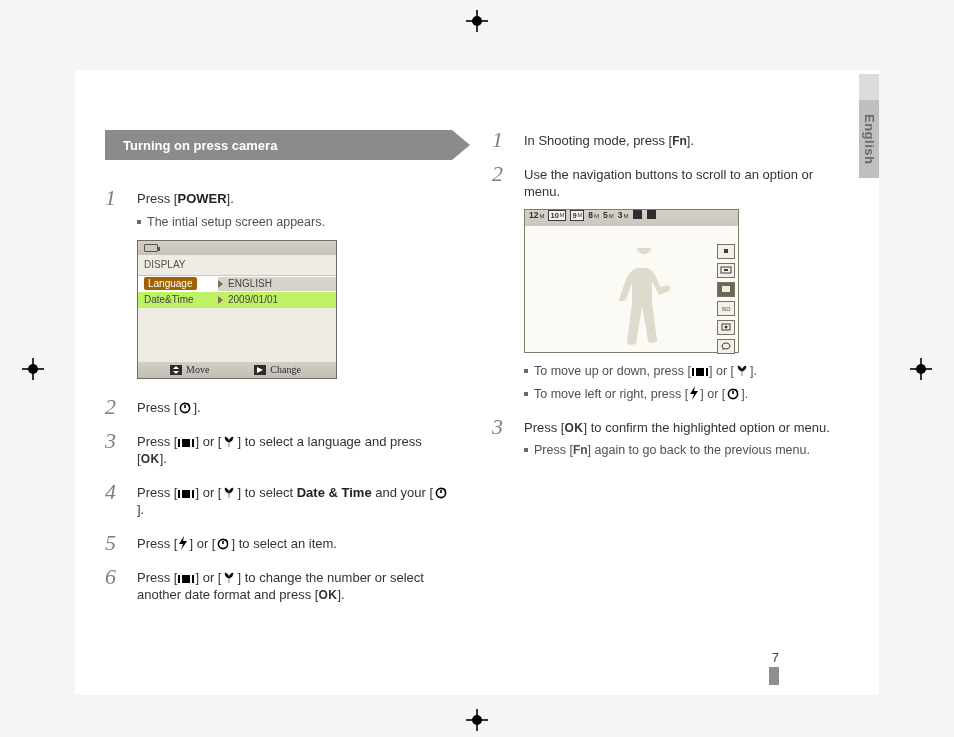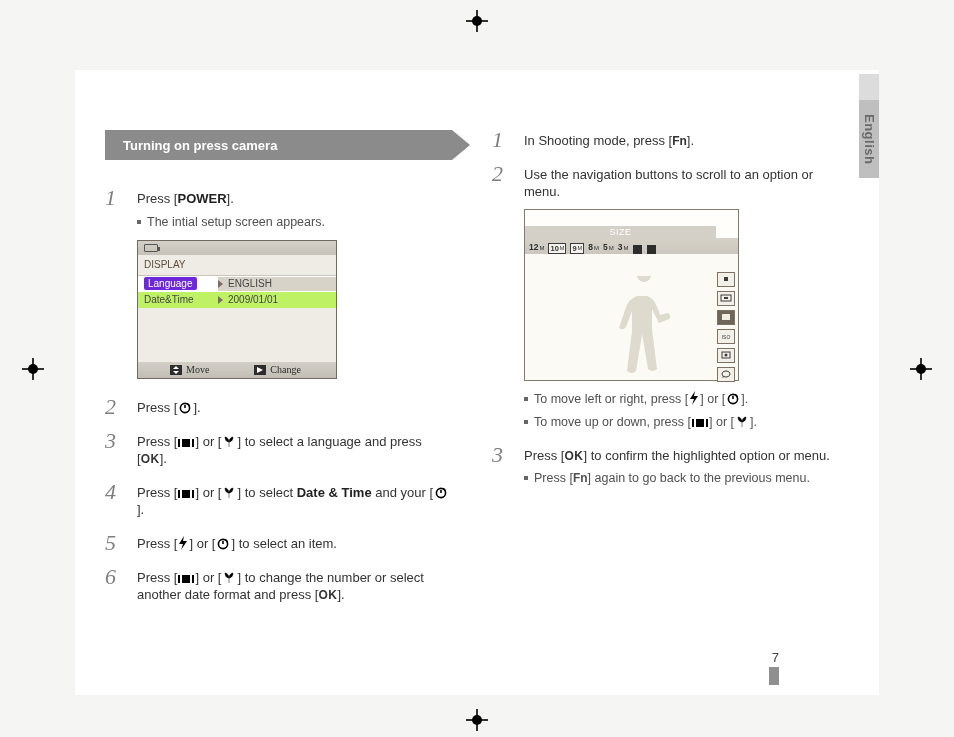--- a/index.html
+++ b/index.html
@@ -95,42 +95,42 @@
   }
   .lcd .top { background: linear-gradient(#d4d0c8,#c6c2ba); height:14px; position:relative; }
   .lcd .top .bat { position:absolute; left:6px; top:3px; width:14px; height:8px; border:1px solid #555; border-radius:1px; }
   .lcd .top .bat::after { content:""; position:absolute; right:-3px; top:2px; width:2px; height:4px; background:#555; }
   .lcd .title { background:#efece6; padding:3px 6px; font-size:10px; color:#5b4e3f; border-bottom:1px solid #cbc5bb; }
   .lcd .row { display:flex; align-items:center; height:16px; }
   .lcd .row .lab { width:80px; padding-left:6px; }
   .lcd .row .val { flex:1; padding-left:10px; position:relative; }
   .lcd .row .arrow { width:0; height:0; border-top:4px solid transparent; border-bottom:4px solid transparent; border-left:5px solid #7b6f60; position:absolute; left:0; top:50%; transform:translateY(-50%); }
   .lcd .row.sel { }
-  .lcd .row.sel .lab span { background:#6d28d9; color:#fff; padding:1px 4px; border-radius:2px; }
+  .lcd .row.sel .lab span { background:#a16207; color:#fff; padding:1px 4px; border-radius:2px; }
   .lcd .row.sel .val { background:#d8d3c8; }
   .lcd .row.plain .val { }
   .lcd .body { height:54px; background:#efece6; }
   .lcd .foot { background:linear-gradient(#d3cfc6,#c2beb5); height:16px; display:flex; align-items:center; color:#2d2d2d; font-size:10px;font-family:Liberation Serif, serif; }
   .lcd .foot .grp { display:flex; align-items:center; gap:4px; }
   .lcd .foot .grp.left { margin-left:32px; }
   .lcd .foot .grp.rightg { margin-left:45px; }
   .lcd .foot .k { width:12px; height:10px; background:#2c2c2c; display:inline-flex; align-items:center; justify-content:center; }
   .lcd .foot .k svg { display:block; }
 
   
   .lcd2 {
     width: 215px; margin: 8px 0 10px 0;
     border: 1px solid #837a6e;
     position:relative;
     background:#fffefa;
   }
   .lcd2 .topbar {
     height:16px; background:linear-gradient(#d6d2c8,#cbc7be);
-    display:flex; align-items:flex-end; gap:4px; padding:0 4px;
-    font-size:8.5px; color:#323232;margin-top:28px;
+    display:flex; align-items:flex-start; gap:4px; padding:0 4px;
+    font-size:8.5px; color:#323232;
   }
   .lcd2 .topbar .opt { display:inline-flex; align-items:center; gap:1px; }
   .lcd2 .topbar .boxopt { border:1px solid #3b3b3b; padding:0 1px; font-size:7.5px; line-height:9px; background:#f4f2ec;}
   .lcd2 .topbar .sq { width:9px; height:9px; background:#2d2d2d; margin-left:1px; }
   .lcd2 .sizelab {
     position:absolute; left:0; top:16px; right:22px;
     background:#d5d0c7; color:#fff; font-size:9px; text-align:center; height:13px; line-height:13px; letter-spacing:0.5px;
   }
   .lcd2 .main { height:126px; position:relative; background:#fcfaf4; }
   .lcd2 .silhouette {
@@ -398,49 +398,49 @@
                       <path d="M3 7 l-1 2 l2 -1" fill="#3c3c3c"></path>
                     </svg>
                   </div>
               </div>
             </div>
           </div>
 
           <div class="sub">
               <div class="dot"></div>
             <div>
+              <span>To move up or down, press [</span><span class="iconbox">
+                  <svg width="16" height="10" viewBox="0 0 16 10">
+                    <rect x="0" y="1" width="16" height="8" fill="#000"></rect>
+                    <rect x="2" y="0" width="2" height="10" fill="#fff"></rect>
+                    <rect x="12" y="0" width="2" height="10" fill="#fff"></rect>
+                  </svg>
+                </span><span>] or [</span><span class="iconbox">
+                  <svg width="14" height="12" viewBox="0 0 14 12">
+                    <path d="M7 11 L7 6 M7 6 C4 6 3 3 3 1 C5 1 7 3 7 6 C7 3 9 1 11 1 C11 3 10 6 7 6" fill="#000" stroke="#000" stroke-width="0.5"></path>
+                  </svg>
+                </span><span>].</span>
+            </div>
+          </div>
+          <div class="sub">
+              <div class="dot"></div>
+            <div>
               <span>To move left or right, press [</span><span class="iconbox">
                   <svg width="10" height="14" viewBox="0 0 10 14">
                     <polygon points="6,0 1,8 5,8 3,14 9,5 5,5" fill="#000"></polygon>
                   </svg>
                 </span><span>] or [</span><span class="iconbox">
                   <svg width="14" height="14" viewBox="0 0 14 14">
                     <circle cx="7" cy="8" r="4.6" fill="none" stroke="#000" stroke-width="1.6"></circle>
                     <line x1="7" y1="8" x2="7" y2="5" stroke="#000" stroke-width="1.6"></line>
                     <path d="M9.2 3.4 A6 6 0 0 1 11.5 5.8" fill="none" stroke="#000" stroke-width="1.6"></path>
                   </svg>
                 </span><span>].</span>
             </div>
           </div>
-          <div class="sub">
-              <div class="dot"></div>
-            <div>
-              <span>To move up or down, press [</span><span class="iconbox">
-                  <svg width="16" height="10" viewBox="0 0 16 10">
-                    <rect x="0" y="1" width="16" height="8" fill="#000"></rect>
-                    <rect x="2" y="0" width="2" height="10" fill="#fff"></rect>
-                    <rect x="12" y="0" width="2" height="10" fill="#fff"></rect>
-                  </svg>
-                </span><span>] or [</span><span class="iconbox">
-                  <svg width="14" height="12" viewBox="0 0 14 12">
-                    <path d="M7 11 L7 6 M7 6 C4 6 3 3 3 1 C5 1 7 3 7 6 C7 3 9 1 11 1 C11 3 10 6 7 6" fill="#000" stroke="#000" stroke-width="0.5"></path>
-                  </svg>
-                </span><span>].</span>
-            </div>
-          </div>
         </div>
       </div>
 
       <div class="step">
         <div class="num">3</div>
         <div class="body">
           <span>Press [</span><span class="txtok">OK</span><span>] to confirm the highlighted option or menu.</span>
           <div class="sub">
               <div class="dot"></div>
             <div>

